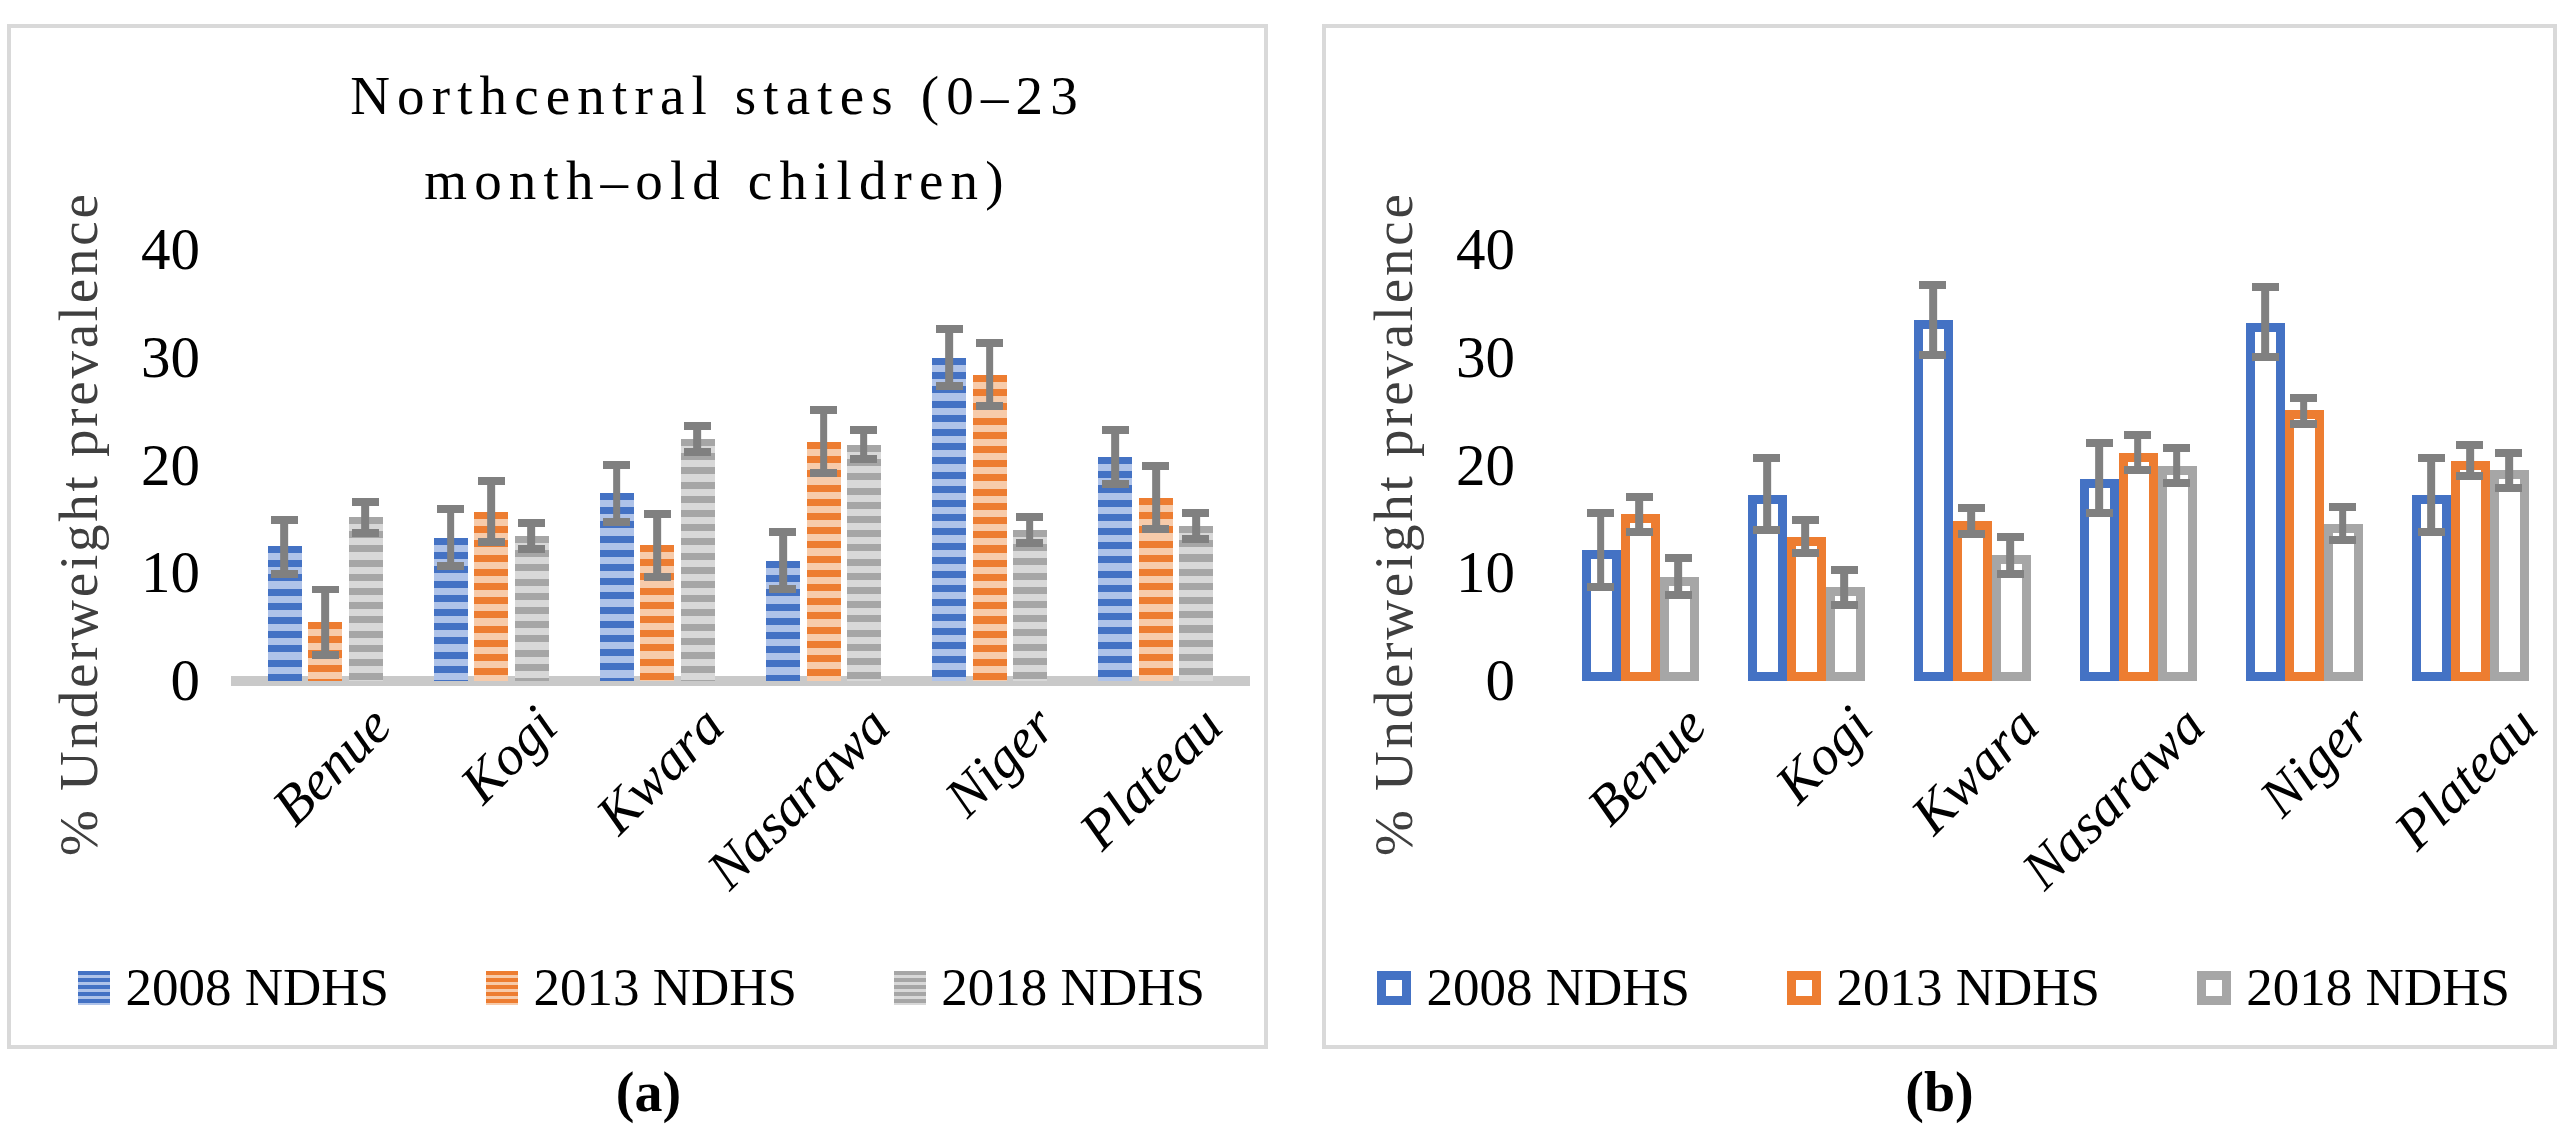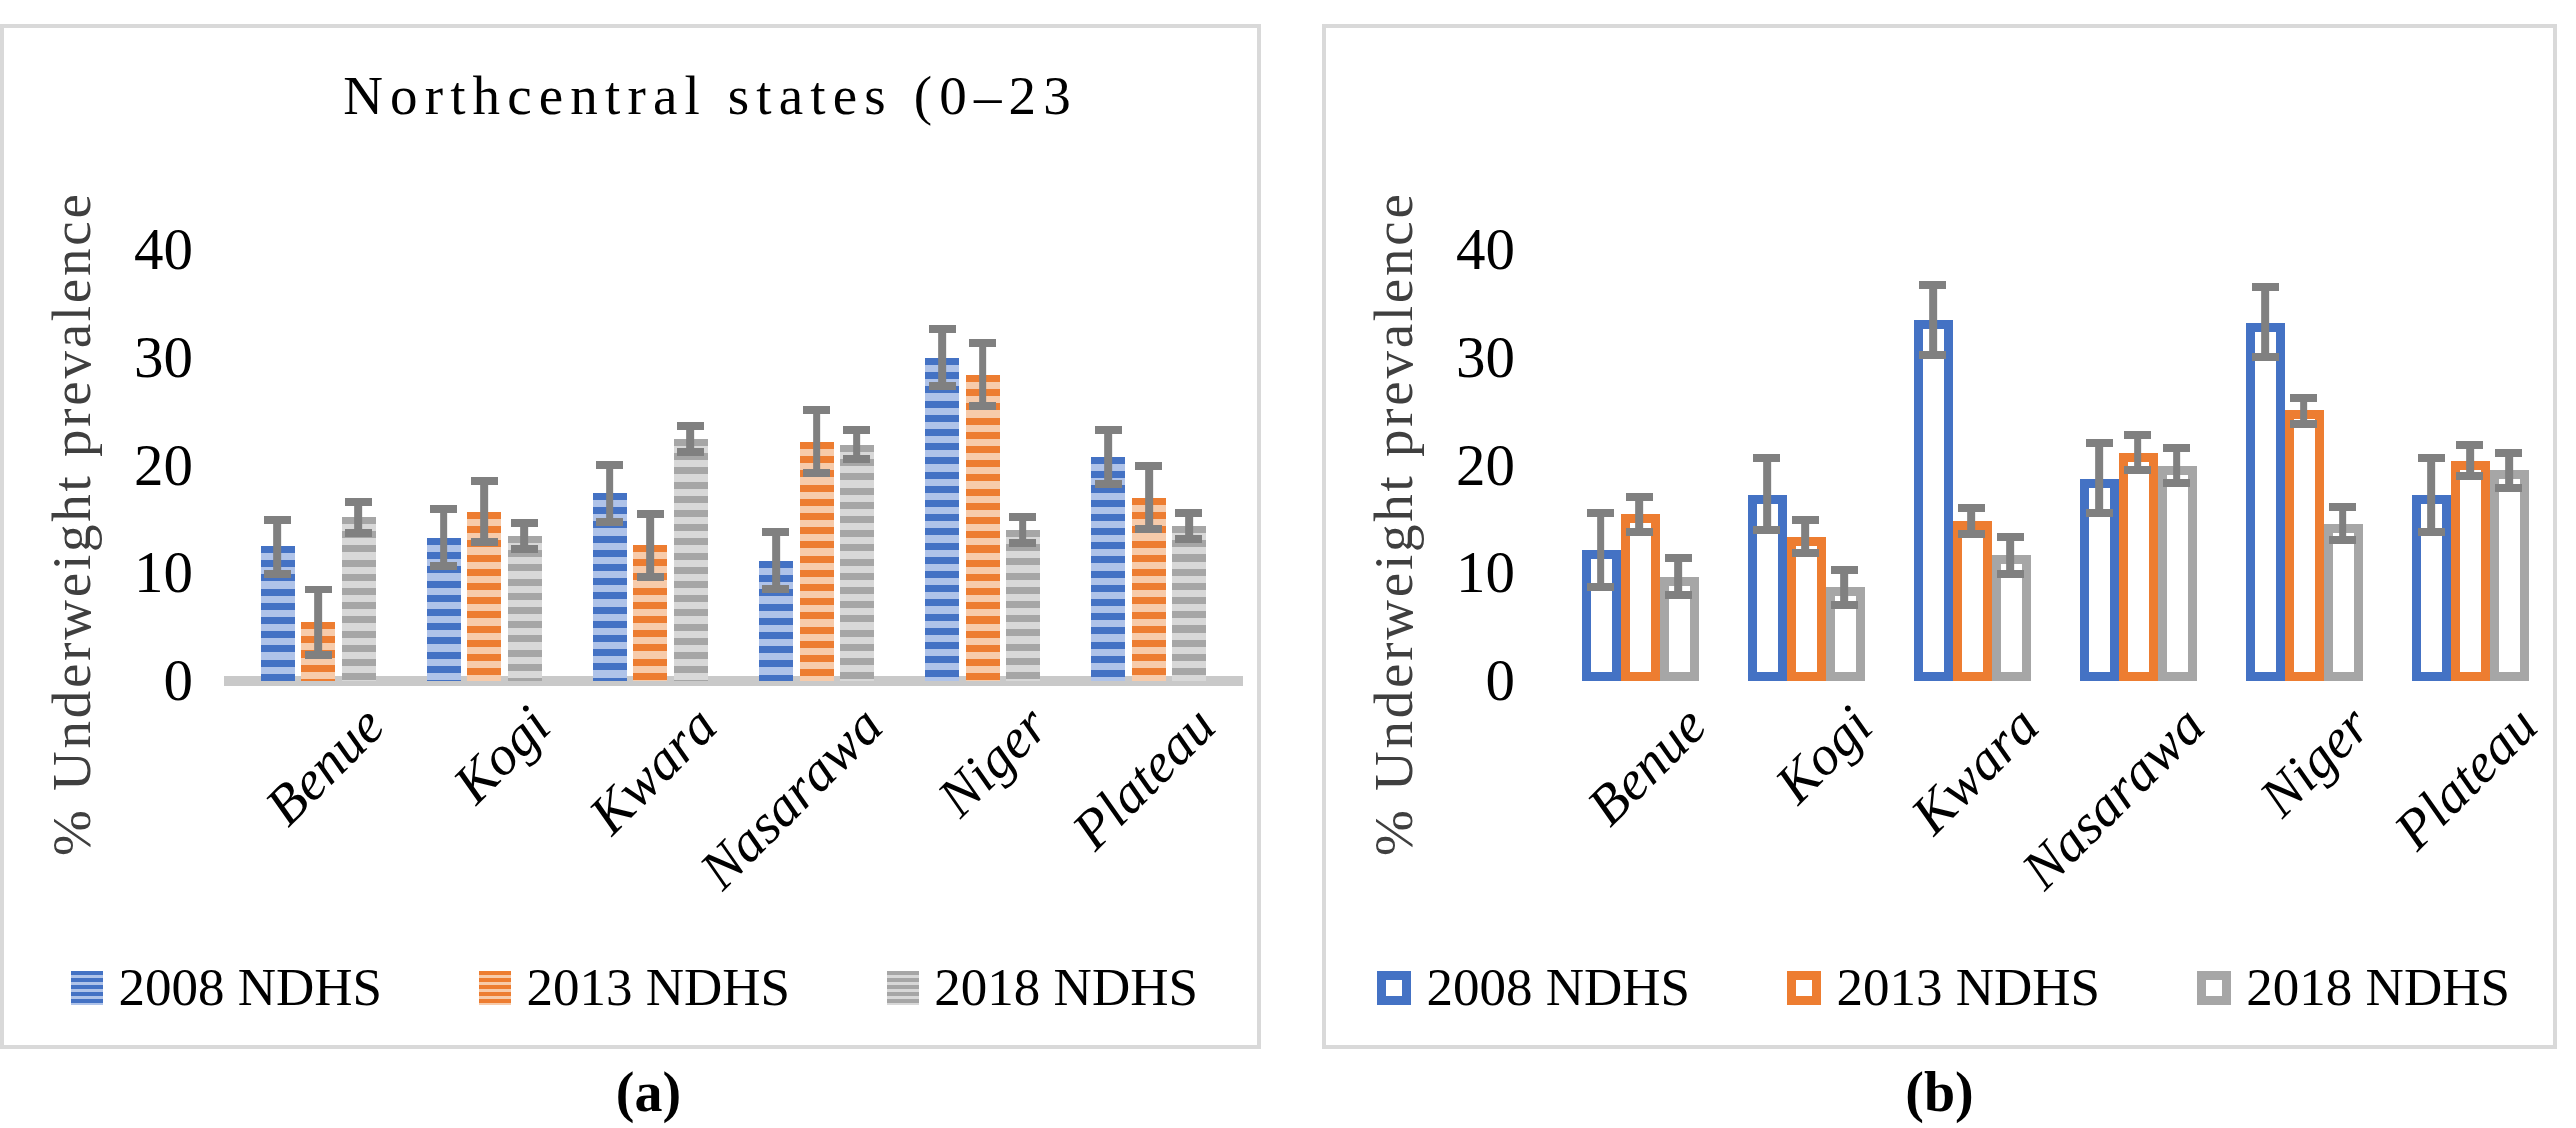--- a/index.html
+++ b/index.html
@@ -1,20 +1,20 @@
 <!DOCTYPE html>
 <html style="font-size:9.5px"><head>
 <meta charset="utf-8">
 <style>
   html,body{margin:0;padding:0;background:#ffffff;}
   .canvas{position:relative;width:2576px;height:1128px;background:#ffffff;
           font-family:"Liberation Serif", serif;color:#000;}
   .panel{position:absolute;top:24px;height:1025px;background:#ffffff;
          border:4.7px solid #D9D9D9;box-sizing:border-box;}
-  #panel-a{left:0;width:1261px;}
+  #panel-a{left:7px;width:1261px;}
   #panel-b{left:1322px;width:1235px;}
   .chart-title{position:absolute;top:25px;left:178px;right:18px;text-align:center;
                font-size:55px;line-height:1.55;color:#000;}
   #panel-a .chart-title{letter-spacing:0.13em;}
   #panel-b .chart-title{letter-spacing:0.02em;}
   .ylabel{position:absolute;left:36px;top:828px;white-space:nowrap;
           transform:rotate(-90deg);transform-origin:0 0;font-size:55px;
           letter-spacing:0.05em;color:#3F3F3F;}
   .plot{position:absolute;left:231px;top:222px;width:997px;height:431px;}
   .tick-label{position:absolute;left:-178px;width:136px;text-align:right;
@@ -42,20 +42,21 @@
   #cap-b{left:1322px;width:1235px;}
 </style>
 </head>
 <body>
 
 <div class="canvas">
 
   <section class="panel" id="panel-a">
     <div class="chart-title">
       <div>Northcentral states (0–23</div>
+      <div>month–old children)</div>
     </div>
     <div class="ylabel">% Underweight prevalence</div>
     <div class="plot" id="plot-a">
         <div class="tick-label" style="top: 401px;">0</div>
         <div class="tick-label" style="top: 293px;">10</div>
         <div class="tick-label" style="top: 186px;">20</div>
         <div class="tick-label" style="top: 78px;">30</div>
         <div class="tick-label" style="top: -30px;">40</div>
         <div class="baseline" style="top: 426px; background: rgb(201, 201, 201);"></div>
         <div class="bars-row">

